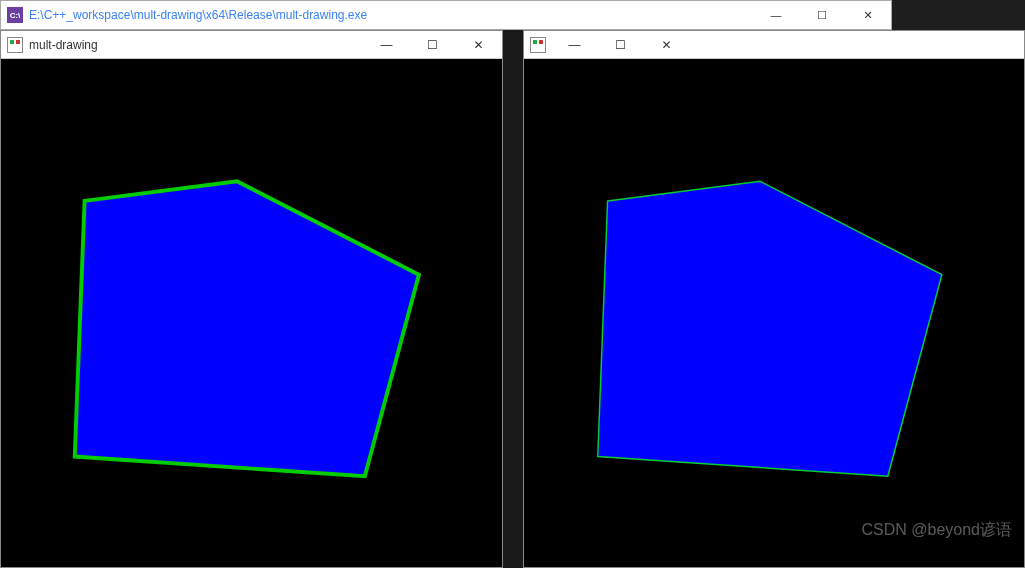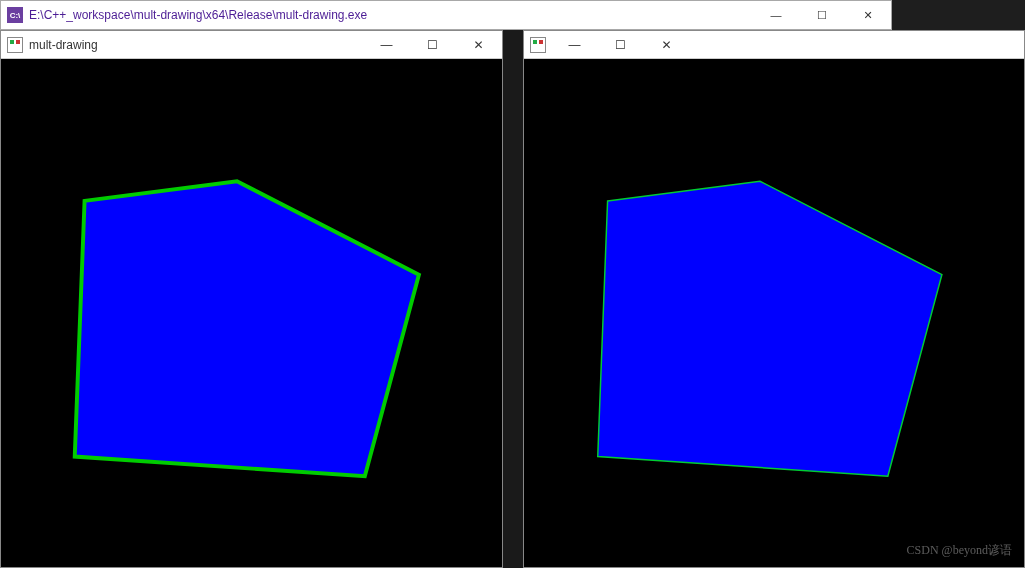--- a/index.html
+++ b/index.html
@@ -40,21 +40,21 @@
       background: #6b3fa0;
       margin-right: 6px;
       display: flex;
       align-items: center;
       justify-content: center;
       color: #fff;
       font-size: 8px;
       font-weight: bold;
     }
     .parent-title {
-      color: #4c1d95;
+      color: #3b82f6;
       font-size: 12px;
       flex: 1;
     }
     .parent-controls {
       display: flex;
       height: 100%;
     }
     .parent-controls .ctrl-btn {
       width: 46px;
       height: 100%;
@@ -140,25 +140,25 @@
       flex: 1;
       background: #000000;
       position: relative;
     }
     .canvas-svg {
       width: 100%;
       height: 100%;
     }
     .watermark {
       position: absolute;
-      bottom: 8px;
+      bottom: 26px;
       right: 12px;
       color: rgba(200, 200, 200, 0.45);
-      font-size: 12px;
-      font-family: Liberation Serif, serif;
+      font-size: 16px;
+      font-family: Liberation Sans, sans-serif;
       pointer-events: none;
     }
     .bg-frag {
       position: absolute;
       top: 0;
       right: 0;
       width: 133px;
       height: 30px;
       background: #1e1e1e;
     }

